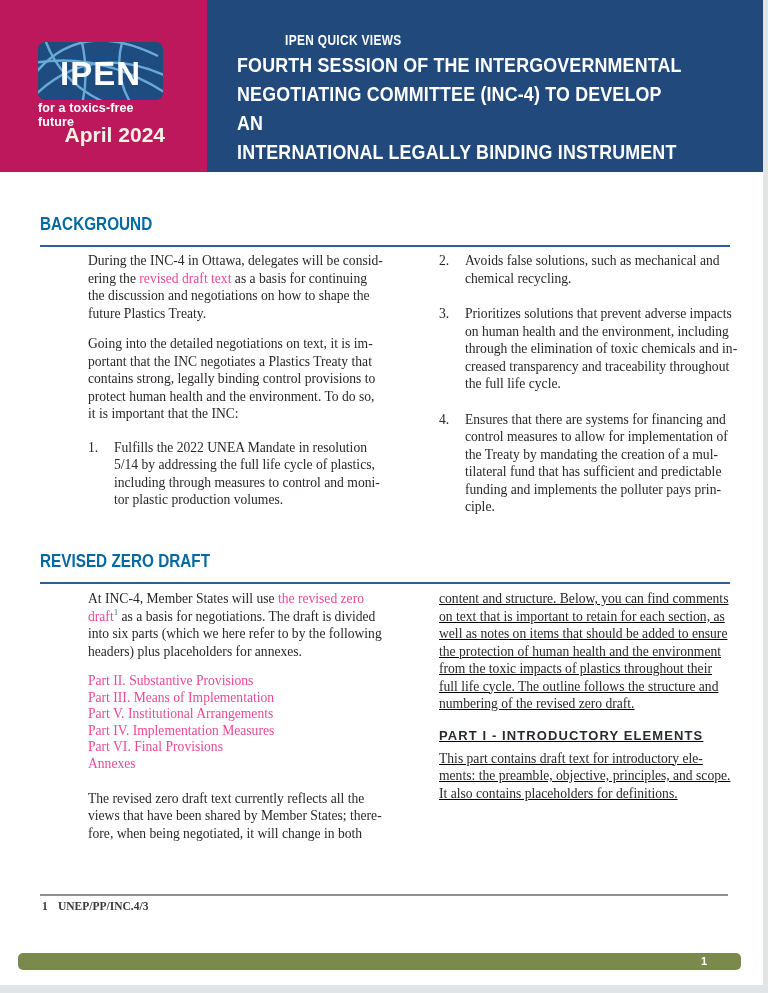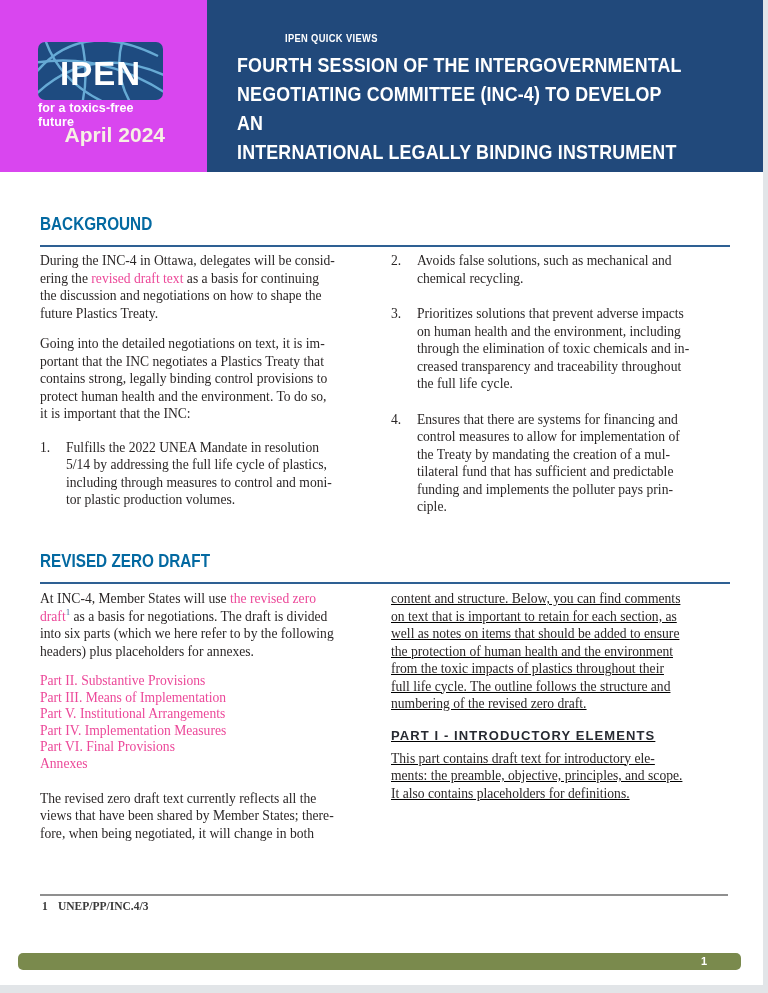--- a/index.html
+++ b/index.html
@@ -5,34 +5,34 @@
   html,body { margin:0; padding:0; }
   body {
     width:768px; height:993px; position:relative;
     background:#e2e5e8;
     font-family:"Liberation Sans", sans-serif;
     -webkit-font-smoothing:antialiased;
   }
   .page { position:absolute; left:0; top:0; width:763px; height:985px; background:#ffffff; overflow:hidden; }
 
   
-  .green-block { position:absolute; left:0; top:0; width:245px; height:172px; background:#d946ef; }
+  .green-block { position:absolute; left:0; top:0; width:245px; height:172px; background:#be185d; }
   .blue-header { position:absolute; left:207px; top:0; width:556px; height:172px; background:#21497b; }
   .cond { display:inline-block; transform:scaleX(0.85); transform-origin:0 0; white-space:pre-line; }
-  .kicker { position:absolute; left:30px; top:32px; color:#ffffff; font-size:11px; font-weight:bold; letter-spacing:0.4px;padding-left:48px; }
+  .kicker { position:absolute; left:30px; top:32px; color:#ffffff; font-size:14px; font-weight:bold; letter-spacing:0.4px;padding-left:48px; }
   .doc-title { position:absolute; left:30px; top:50px; color:#ffffff; font-size:21px; line-height:29px; font-weight:bold; letter-spacing:0.2px; }
 
   .logo-box { position:absolute; left:38px; top:42px; }
   .tagline { position:absolute; left:38px; top:101px; width:130px; color:#ffffff; font-size:12.5px; font-weight:bold; letter-spacing:0.1px; }
   .issue-date { position:absolute; left:38px; top:123px; width:127px; text-align:right; color:#f6f1e3; font-size:21px; font-weight:bold; }
 
   
   .section-h { position:absolute; left:40px; color:#0369a1; font-size:18px; font-weight:bold; }
   .h-rule { position:absolute; left:40px; width:690px; height:2px; background:#2e6093; }
-  .col { position:absolute; }
+  .col { position:absolute;margin-left:48px; }
   .body-text, .num-item-text, .doc-link {
     font-family:"Liberation Serif", serif; font-size:13.6px; line-height:17.5px; color:#2b2727;
     white-space:pre-line;
   }
   p.body-text { margin:0 0 13px 0; }
   .inline-link, .doc-link { color:#ec4899; text-decoration:none; cursor:pointer; }
   sup.fn { font-size:9px; vertical-align:super; line-height:0; color:#45759f; }
 
   .num-item { display:flex; margin:0 0 18px 0; }
   .num-item .num { width:26px; flex:0 0 26px; font-family:"Liberation Serif", serif; font-size:13.6px; line-height:17.5px; color:#2b2727; }

